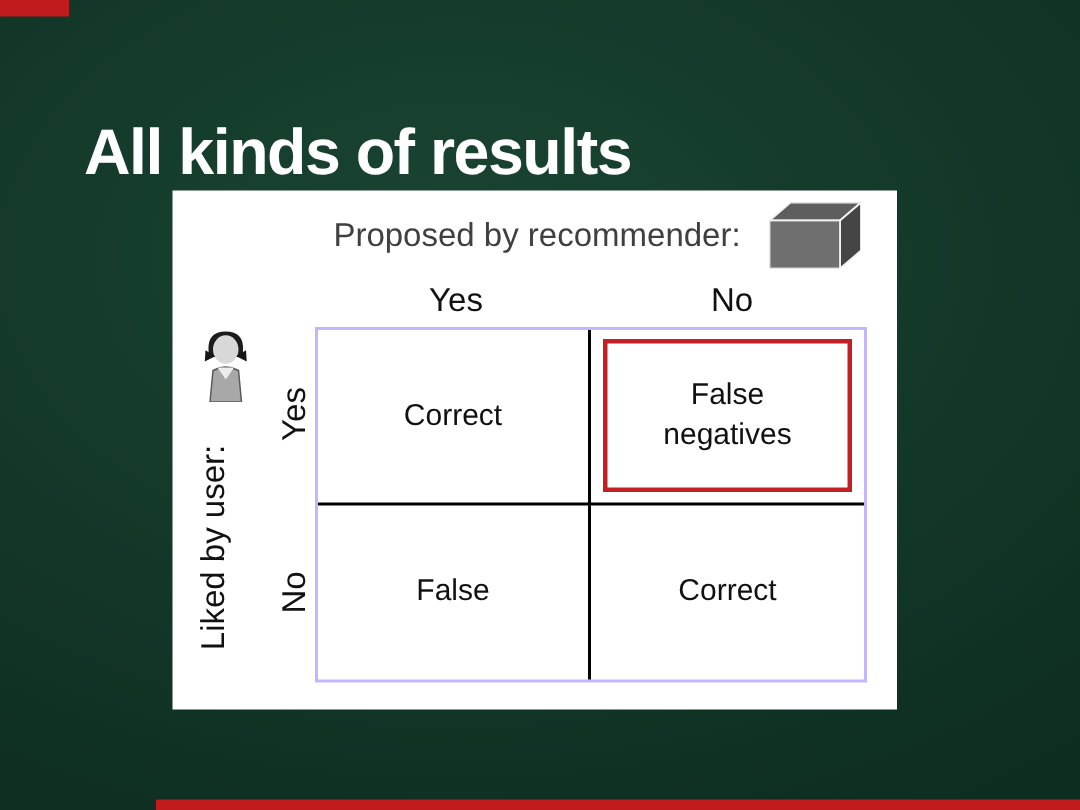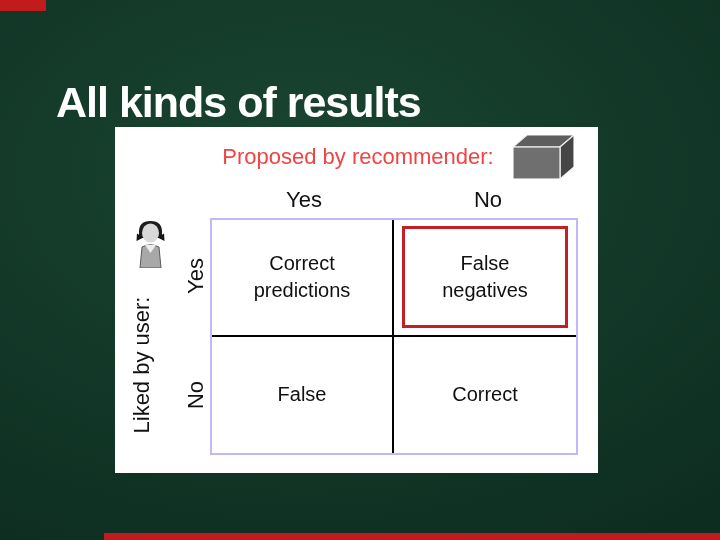--- a/index.html
+++ b/index.html
@@ -19,21 +19,21 @@
     font-size:43px;font-weight:700;color:#ffffff;letter-spacing:-1px;
     white-space:nowrap;
     margin-top:28px;
   }
   .panel{
     position:absolute;left:115px;top:127px;width:483px;height:346px;
     background:#ffffff;color:#141414;
   }
   .header-label{
     position:absolute;left:88px;top:17px;width:310px;text-align:center;
-    font-size:22px;color:#ef4444;white-space:nowrap;
+    font-size:22px;color:#404040;white-space:nowrap;
   }
   .box-icon{position:absolute;top:8px;right:24px;width:61px;height:44px;}
   .col-label{position:absolute;top:60px;font-size:22px;text-align:center;color:#111;}
   .col-label.yes{left:95px;width:188px;}
   .col-label.no{left:283px;width:180px;}
   .rot{
     position:absolute;font-size:22px;color:#111;white-space:nowrap;
     transform:translate(-50%,-50%) rotate(-90deg);
   }
   .row-label-yes{left:81px;top:149px;}
@@ -88,21 +88,20 @@
     <path d="M12,27 L17.5,35 L23,27 Z" fill="#ededed"></path>
   </svg>
 
   <div class="rot row-label-yes">Yes</div>
   <div class="rot row-label-no">No</div>
   <div class="rot axis-label">Liked by user:</div>
 
   <div class="matrix">
     <div class="cell c0">
       <span>Correct</span>
-      <span>predictions</span>
     </div>
     <div class="cell c1">
       <div class="hl-box"></div>
       <span>False</span>
       <span>negatives</span>
     </div>
     <div class="cell c2">
       <span>False</span>
     </div>
     <div class="cell c3">

